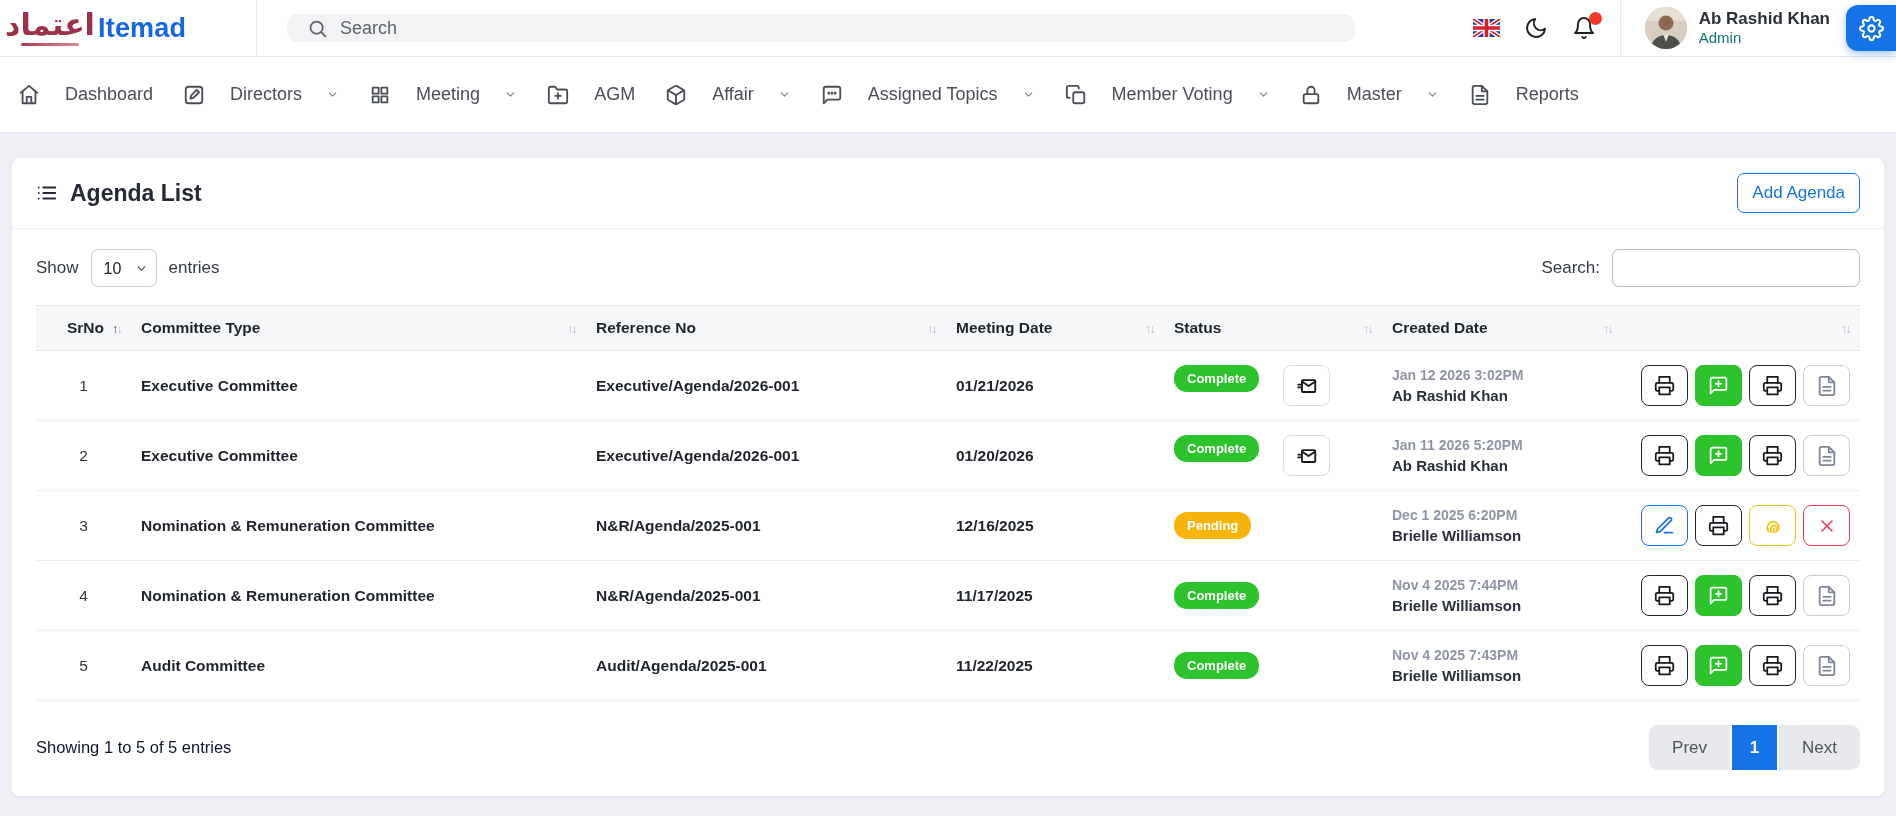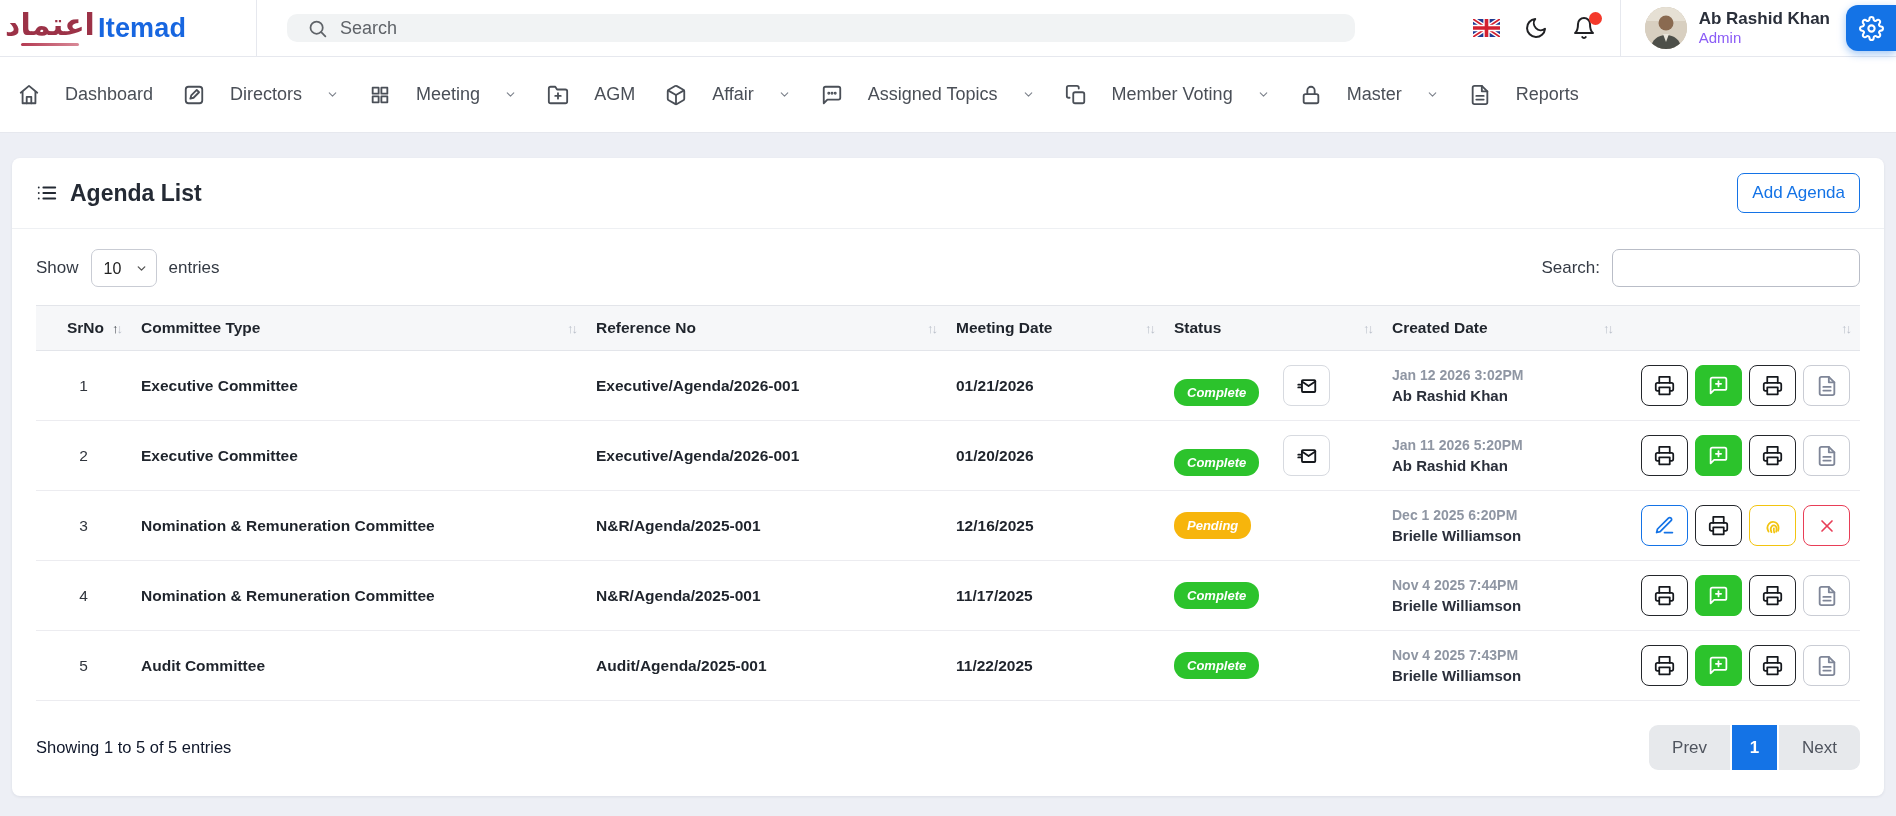--- a/index.html
+++ b/index.html
@@ -33,21 +33,21 @@
   .top-search input{border:0;outline:0;background:transparent;font-size:18px;color:#3c4043;width:100%;
     font-family:inherit;}
   .top-search input::placeholder{color:#5f6368;}
   .top-actions{margin-left:auto;display:flex;align-items:center;gap:24px;}
   .icon-btn{position:relative;background:none;border:0;cursor:pointer;color:#202124;display:flex;}
   .badge-dot{position:absolute;top:-4px;right:-6px;width:13px;height:13px;border-radius:50%;background:#f4392b;}
   .ta-div{width:1px;height:56px;background:var(--line);}
   .user{display:flex;align-items:center;gap:12px;}
   .avatar{width:42px;height:42px;border-radius:50%;overflow:hidden;background:#cfc6b8;flex:none;}
   .user-name{font-size:17px;font-weight:700;color:#2a2f3a;line-height:1.2;}
-  .user-role{font-size:15px;color:#8b5cf6;line-height:1.2;}
+  .user-role{font-size:15px;color:#0f766e;line-height:1.2;}
   .settings-fab{position:absolute;top:5px;right:0;width:50px;height:46px;background:var(--accent);
     border:0;border-radius:12px 0 0 12px;color:#fff;display:flex;align-items:center;justify-content:center;
     cursor:pointer;box-shadow:0 3px 8px rgba(20,115,230,.4);z-index:5;}
 
   
   nav{height:76px;background:#fff;border-bottom:1px solid var(--line);display:flex;align-items:center;padding:0 18px;}
   .nav-items{display:flex;align-items:center;gap:30px;}
   .nav-item{display:flex;align-items:center;gap:25px;color:var(--navink);font-size:18px;font-weight:500;
     text-decoration:none;cursor:pointer;white-space:nowrap;}
   .nav-item .caret{color:#7d828c;margin-left:-1px;}
@@ -75,21 +75,21 @@
     font-size:15.5px;font-weight:700;color:#1f242c;text-align:left;padding:13px 10px;white-space:nowrap;cursor:pointer;}
   thead th .th-inner{display:flex;align-items:center;justify-content:space-between;gap:8px;}
   thead th.col-srno .th-inner{justify-content:flex-end;}
   .sort{font-size:13px;color:#b9bec9;letter-spacing:-2px;font-weight:400;white-space:nowrap;}
   .sort .active{color:#3a3f47;}
   col.c-srno{width:95px}col.c-type{width:455px}col.c-ref{width:360px}col.c-mdate{width:218px}
   col.c-status{width:218px}col.c-cdate{width:240px}
   tbody td{border-bottom:1px solid #ececf0;padding:14px 10px;vertical-align:middle;height:70px;}
   td.td-srno{text-align:center;font-size:15.5px;color:#30353d;}
   td.td-type,td.td-ref,td.td-mdate{font-size:15.5px;font-weight:600;color:#1f242c;}
-  .status-cell{display:flex;align-items:flex-end;gap:24px;font-style:italic;}
+  .status-cell{display:flex;align-items:flex-start;gap:24px;}
   .pill{display:inline-block;padding:6px 13px;border-radius:13px;color:#fff;font-size:13px;font-weight:700;}
   .pill.complete{background:var(--complete);}
   .pill.pending{background:var(--pending);}
   .mail-btn{width:47px;height:41px;border:1px solid #d7dae0;border-radius:8px;background:#fff;color:#15181d;
     display:flex;align-items:center;justify-content:center;cursor:pointer;}
   .cdate-line1{font-size:14px;color:#8f96a3;font-weight:600;margin-bottom:4px;}
   .cdate-line2{font-size:15px;font-weight:700;color:#2a2f3a;}
   .actions-cell{display:flex;gap:7px;justify-content:flex-end;}
   .act{width:47px;height:41px;border-radius:8px;background:#fff;display:flex;align-items:center;justify-content:center;
     cursor:pointer;border:1.6px solid #23262b;color:#15181d;}

